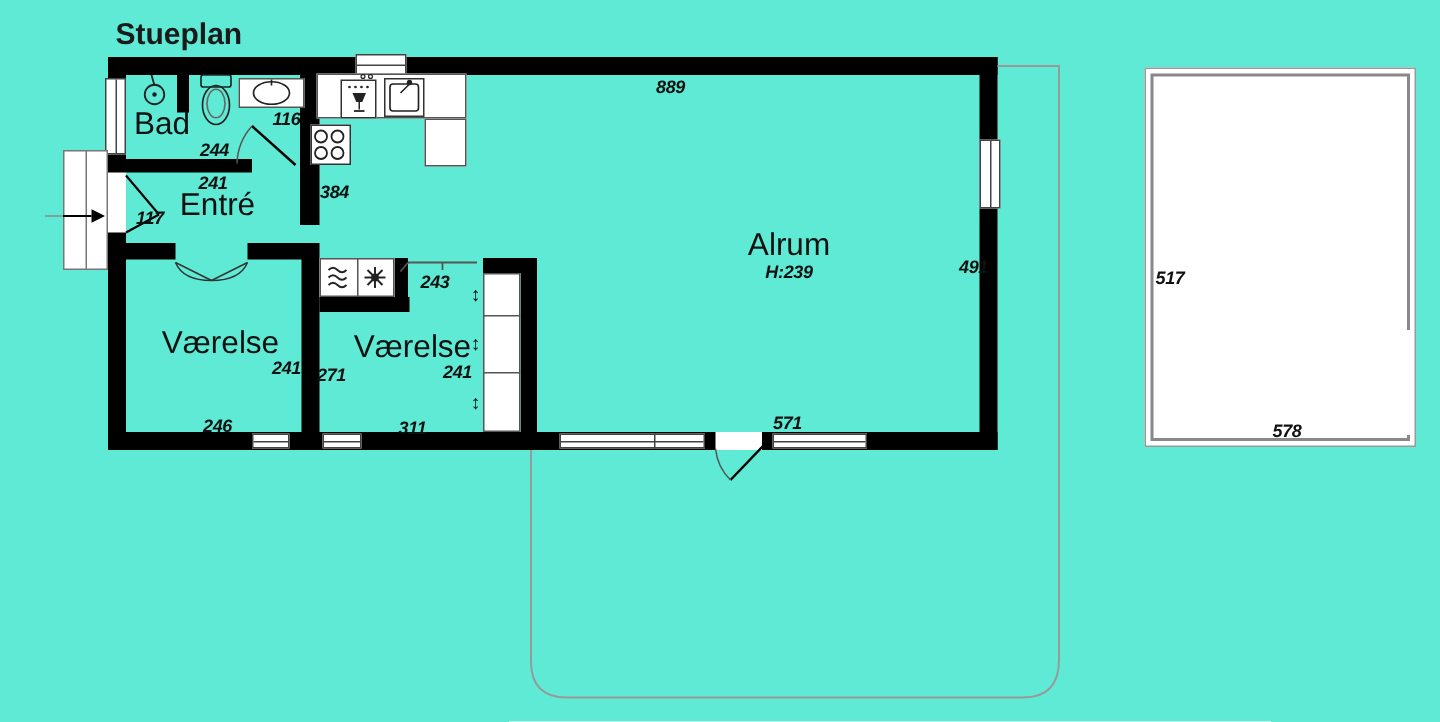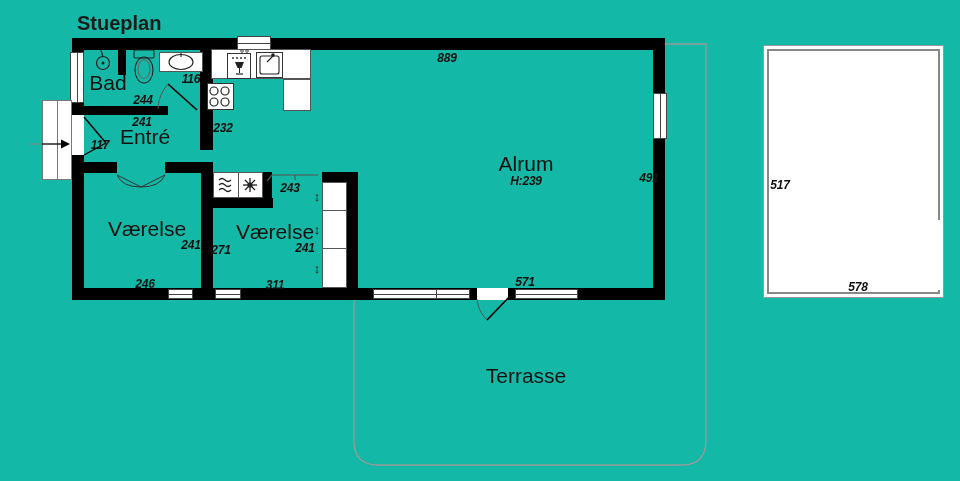--- a/index.html
+++ b/index.html
@@ -1,16 +1,16 @@
 <!DOCTYPE html>
 <html><head>
 <meta charset="utf-8">
 <style>
   html,body{margin:0;padding:0;background:#fff;}
-  #plan{position:relative;width:960px;height:481px;background:#14b8a6;overflow:hidden;
+  #plan{position:relative;width:960px;height:481px;background:#5eead4;overflow:hidden;
         font-family:"Liberation Sans", sans-serif;color:#1a1a1a;}
   .wall{position:absolute;background:#000;}
   .win{position:absolute;background:#fff;border:1px solid #444;box-sizing:border-box;}
   .win.h{background-image:linear-gradient(#444,#444);background-size:100% 1px;
          background-position:center;background-repeat:no-repeat;}
   .win.v{background-image:linear-gradient(#444,#444);background-size:1px 100%;
          background-position:center;background-repeat:no-repeat;}
   .gap{position:absolute;background:#fff;}
   .fix{position:absolute;background:#fff;border:1px solid #333;box-sizing:border-box;}
   .thin{position:absolute;background:#666;}
@@ -179,27 +179,26 @@
       <circle cx="250" cy="185" r="2.6" fill="#222" stroke="none"></circle>
     </g>
   </svg>
 
   <div class="lbl" style="left:108px;top:83px">Bad</div>
   <div class="lbl" style="left:145px;top:137px">Entré</div>
   <div class="lbl" style="left:147px;top:229px">Værelse</div>
   <div class="lbl" style="left:275px;top:232px">Værelse</div>
   <div class="lbl" style="left:526px;top:164px">Alrum</div>
   <div class="dim" style="left:526px;top:181px;font-weight:600">H:239</div>
-  <div class="lbl" style="left:526px;top:376px">Terrasse</div>
 
   <div class="dim" style="left:447px;top:58px">889</div>
   <div class="dim" style="left:191px;top:79px">116</div>
   <div class="dim" style="left:143px;top:100px">244</div>
   <div class="dim" style="left:142px;top:122px">241</div>
-  <div class="dim" style="left:223px;top:128px">232</div>
+  <div class="dim" style="left:223px;top:128px">384</div>
   <div class="dim" style="left:100px;top:145px">117</div>
   <div class="dim" style="left:290px;top:188px">243</div>
   <div class="dim" style="left:649px;top:178px">491</div>
   <div class="dim" style="left:191px;top:245px">241</div>
   <div class="dim" style="left:221px;top:250px">271</div>
   <div class="dim" style="left:305px;top:248px">241</div>
   <div class="dim" style="left:145px;top:284px">246</div>
   <div class="dim" style="left:275px;top:285px">311</div>
   <div class="dim" style="left:525px;top:282px">571</div>
   <div class="dim" style="left:780px;top:185px">517</div>

